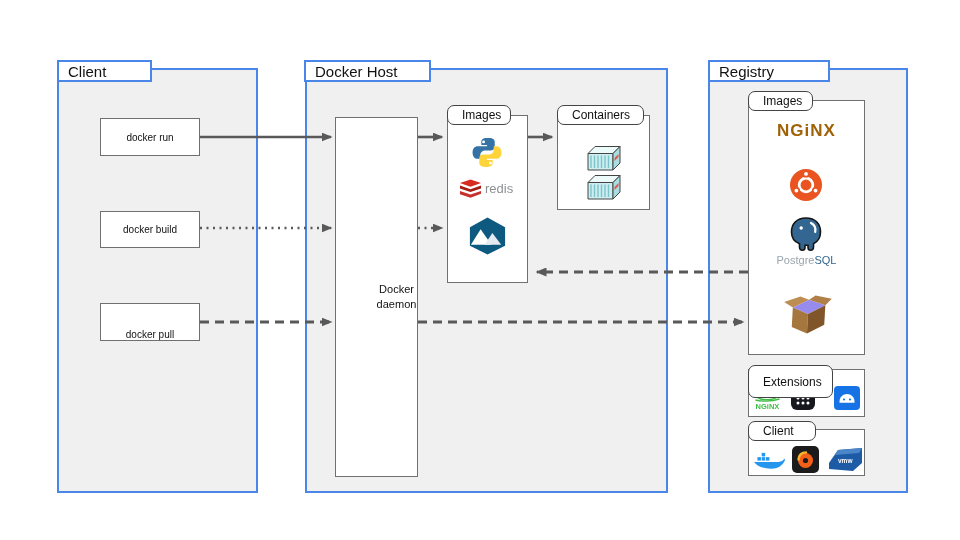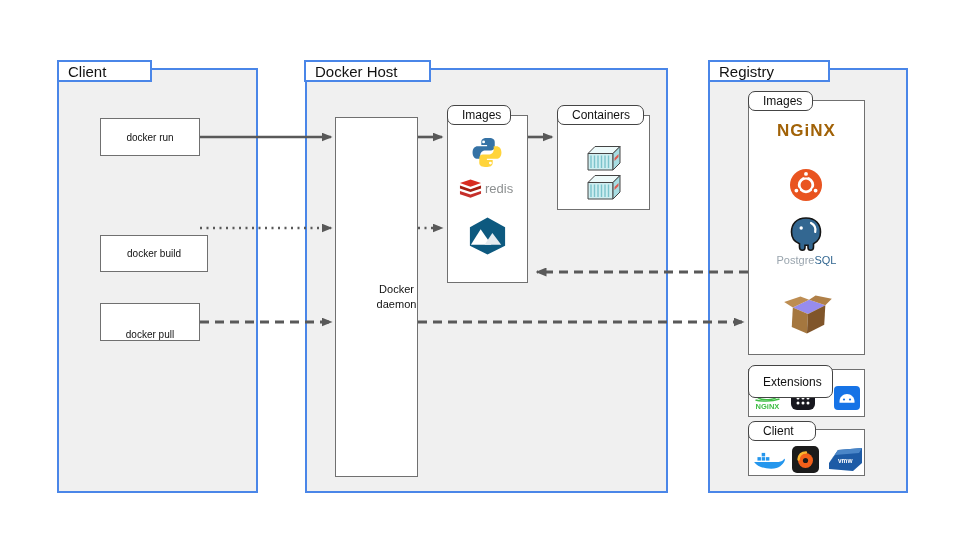--- a/index.html
+++ b/index.html
@@ -27,21 +27,21 @@
 </head>
 <body>
 
 <div class="abs section" style="left:57px;top:68px;width:201px;height:425px;"></div>
 <div class="abs section-tab" style="left:57px;top:60px;width:95px;height:22px;">
   <span>Client</span>
 </div>
 <div class="abs cmd" style="left:100px;top:118px;width:100px;height:38px;">
   <span>docker run</span>
 </div>
-<div class="abs cmd" style="left:100px;top:211px;width:108px;height:37px;margin-top:24px;">
+<div class="abs cmd" style="left:100px;top:211px;width:100px;height:37px;">
   <span>docker build</span>
 </div>
 <div class="abs cmd" style="left:100px;top:303px;width:100px;height:38px;align-items:flex-end;">
   <span>docker pull</span>
 </div>
 
 <div class="abs section" style="left:305px;top:68px;width:363px;height:425px;"></div>
 <div class="abs section-tab" style="left:304px;top:60px;width:127px;height:22px;">
   <span>Docker Host</span>
 </div>

